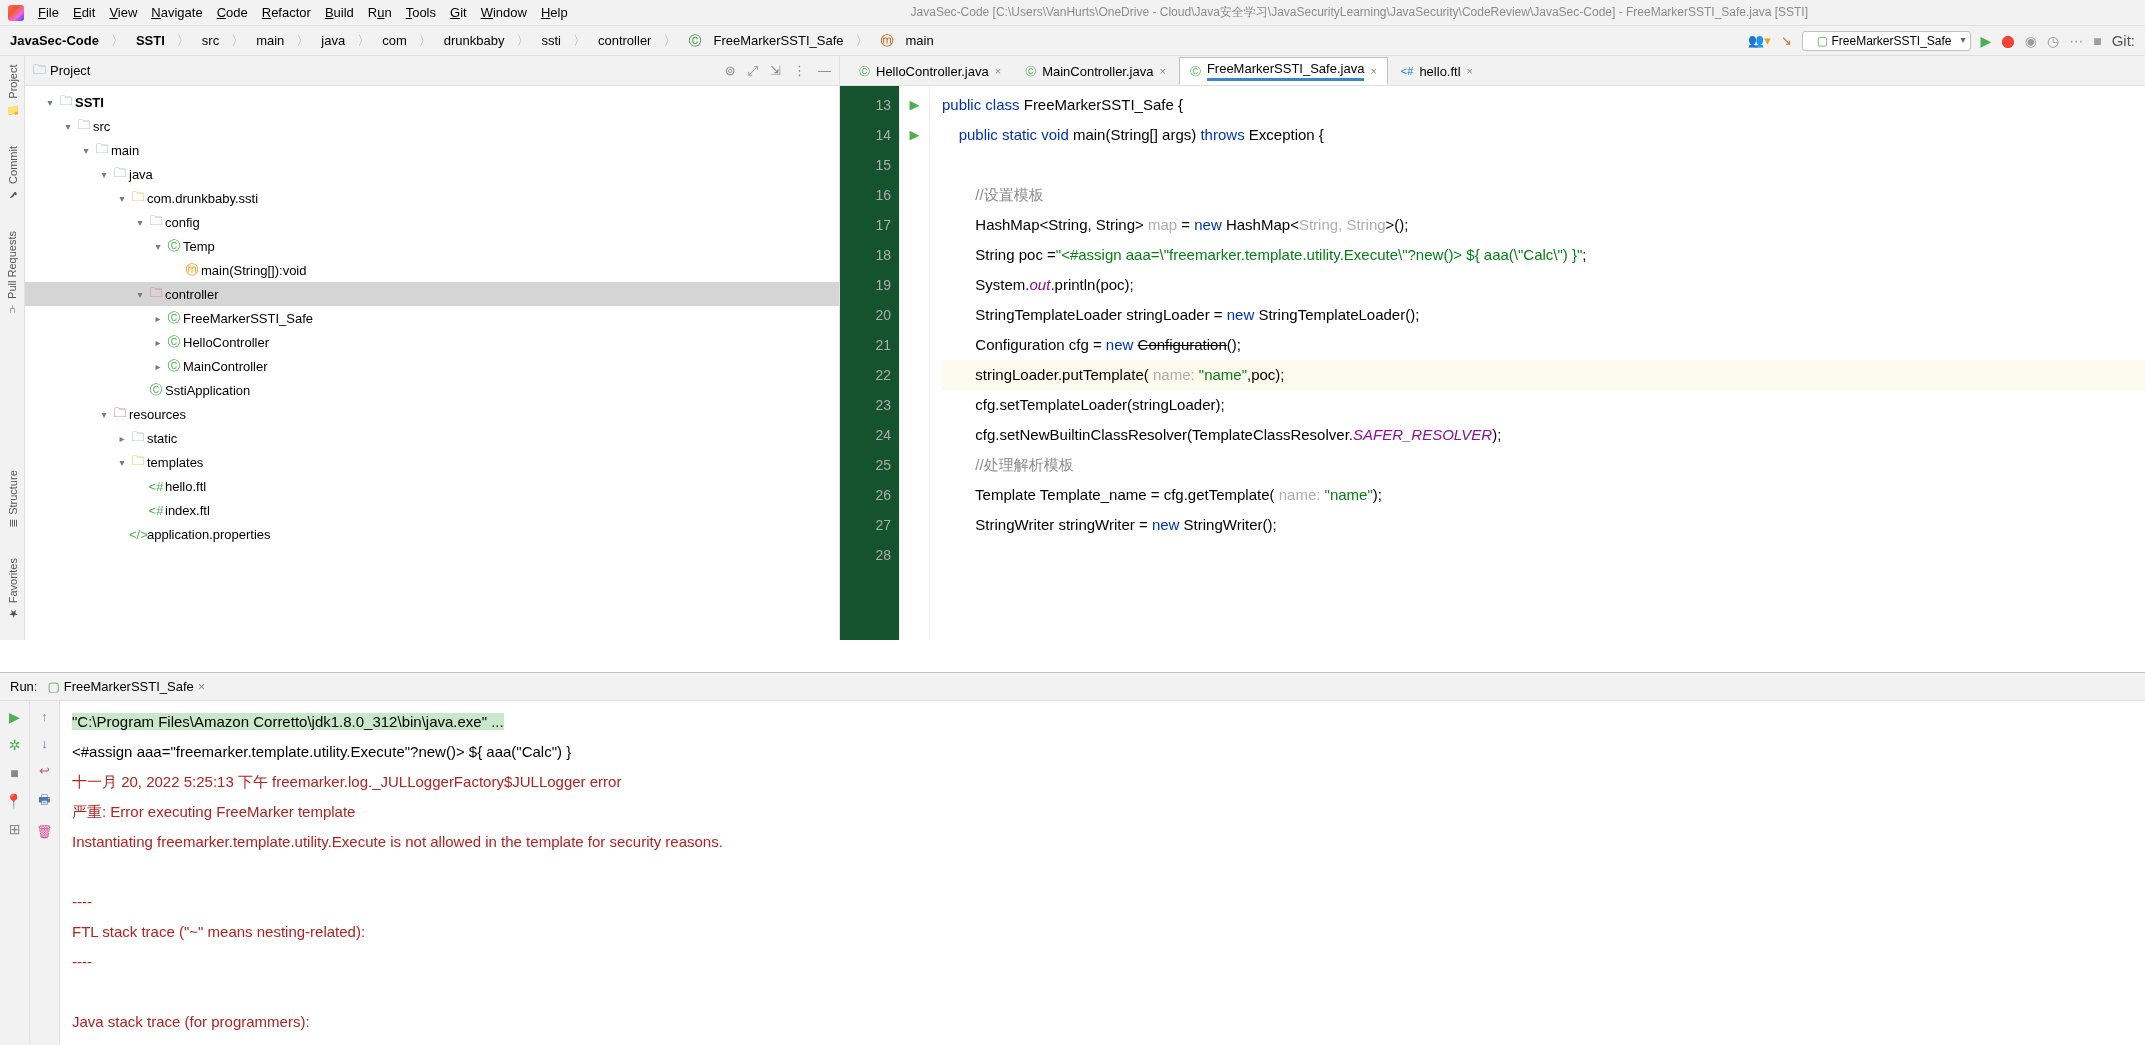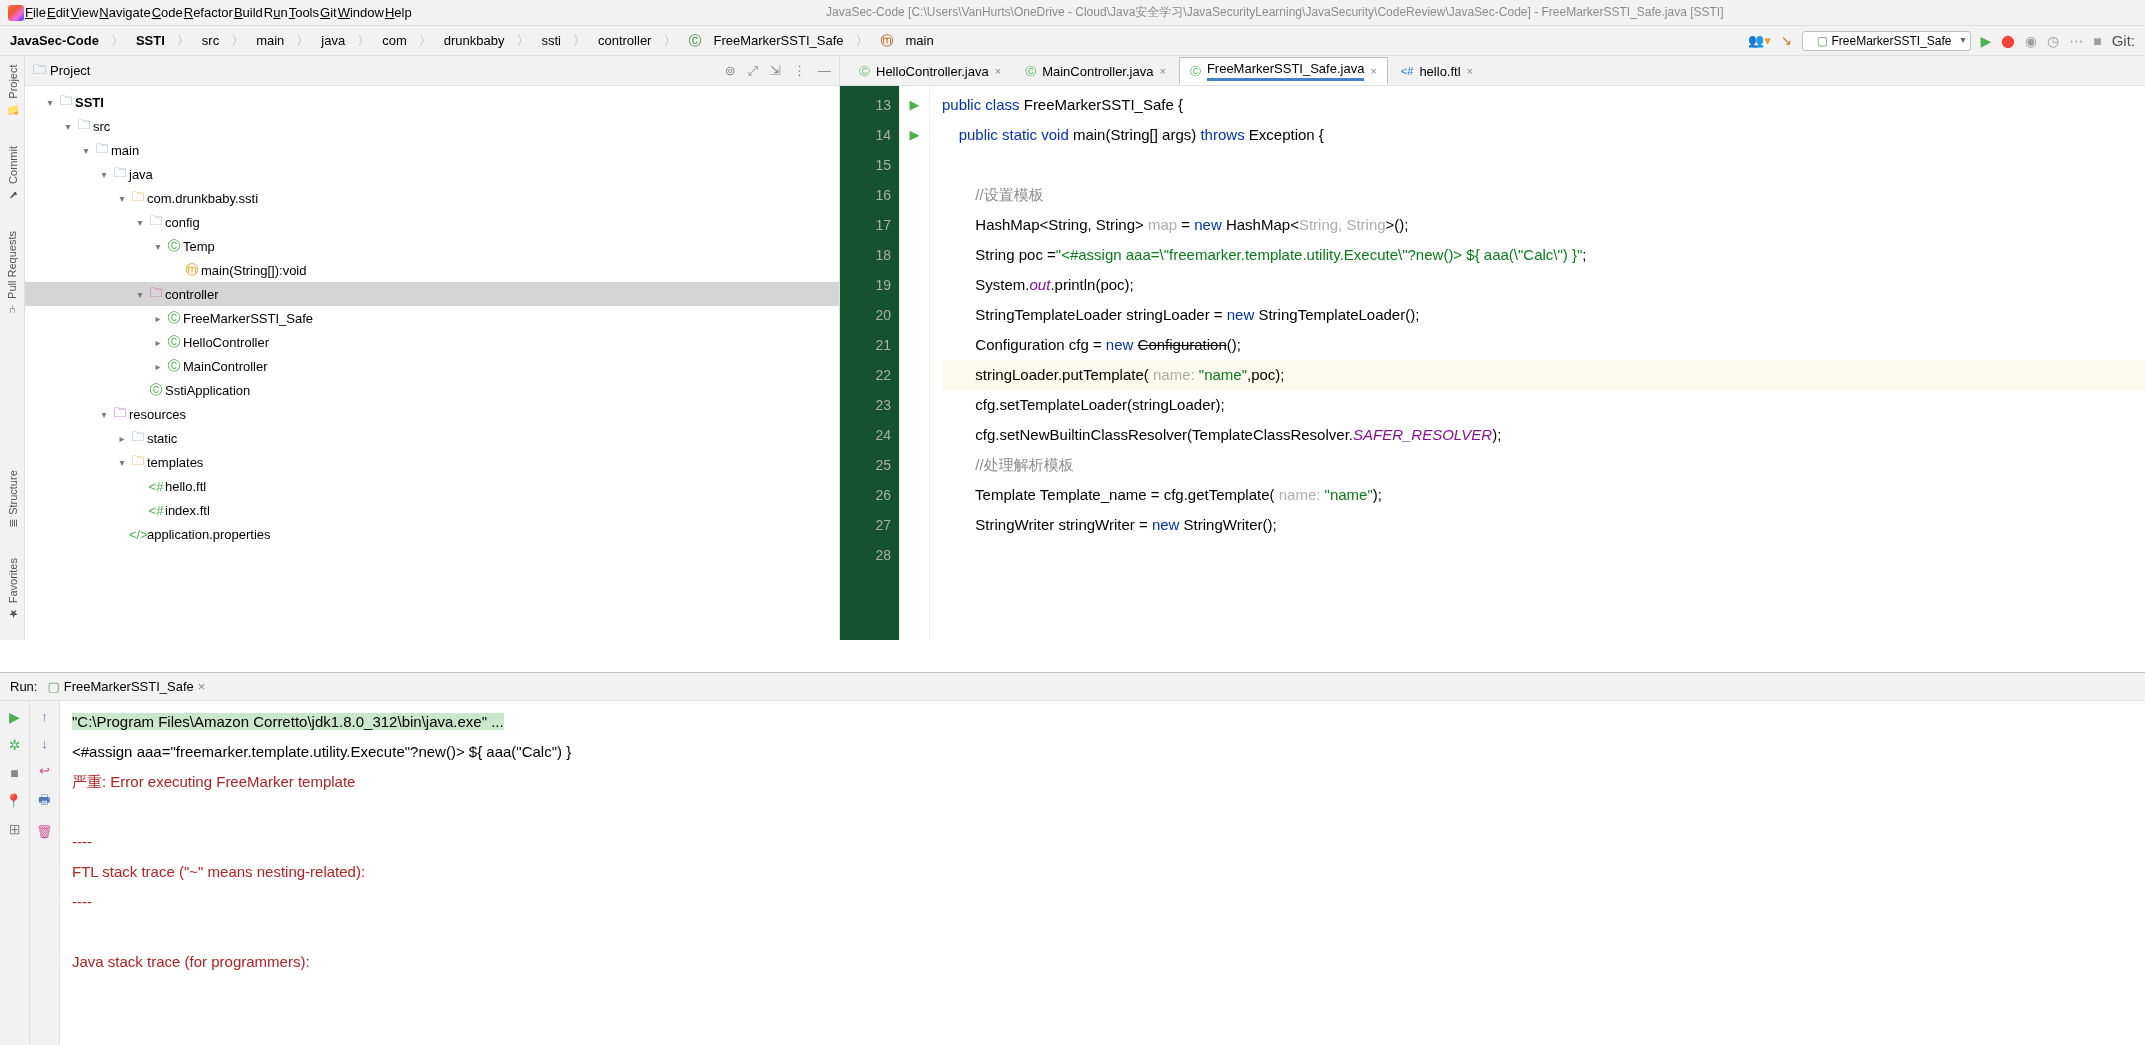--- a/index.html
+++ b/index.html
@@ -1,19 +1,19 @@
 <!DOCTYPE html>
 <html><head>
 <meta charset="utf-8">
 <style>
 * { margin: 0; padding: 0; box-sizing: border-box; font-family: "Segoe UI", Arial, sans-serif; }
 body { background: #fff; font-size: 13px; color: #000; overflow: hidden; width: 2145px; height: 1045px; }
 
 
-.menubar { height: 26px; background: #f2f2f2; display: flex; align-items: center; padding: 0 8px; gap: 1px; border-bottom: 1px solid #e0e0e0; }
+.menubar { height: 26px; background: #f2f2f2; display: flex; align-items: center; padding: 0 8px; gap: 14px; border-bottom: 1px solid #e0e0e0; }
 .menubar .logo { width: 16px; height: 16px; background: linear-gradient(135deg,#ff6b6b,#ee5a24,#f368e0,#3742fa); border-radius: 3px; }
 .menubar .mitem { cursor: pointer; }
 .menubar .mitem u { text-decoration: underline; }
 .menubar .title { margin-left: auto; margin-right: auto; color: #8c8c8c; font-size: 12px; }
 
 
 .navbar { height: 30px; background: #f2f2f2; display: flex; align-items: center; padding: 0 10px; gap: 12px; border-bottom: 1px solid #e0e0e0; font-size: 13px; }
 .navbar .crumb { color: #000; cursor: pointer; }
 .navbar .crumb.bold { font-weight: bold; }
 .navbar .sep { color: #aaa; }
@@ -368,21 +368,23 @@
     <div class="run-toolbar2">
       <span class="t" style="color:#4e7ab5">↑</span>
       <span class="t" style="color:#4e7ab5">↓</span>
       <span class="t" style="color:#d14b8f">↩</span>
       <span class="t" style="color:#4e7ab5">🖶</span>
       <span class="t" style="color:#d14b8f">🗑</span>
     </div>
     <div class="console" id="console">
         <div><div class="hl" style="display: inline;">"C:\Program Files\Amazon Corretto\jdk1.8.0_312\bin\java.exe" ...</div></div>
         <div class="normal">&lt;#assign aaa="freemarker.template.utility.Execute"?new()&gt; ${ aaa("Calc") }</div>
+        <div class="err">十一月 20, 2022 5:25:13 下午 freemarker.log._JULLoggerFactory$JULLogger error</div>
         <div class="err">严重: Error executing FreeMarker template</div>
+        <div class="err">Instantiating freemarker.template.utility.Execute is not allowed in the template for security reasons.</div>
         <div class="err">&nbsp;</div>
         <div class="err">----</div>
         <div class="err">FTL stack trace ("~" means nesting-related):</div>
         <div class="err">----</div>
         <div class="err">&nbsp;</div>
         <div class="err">Java stack trace (for programmers):</div>
       </div>
   </div>
 </div>
 

